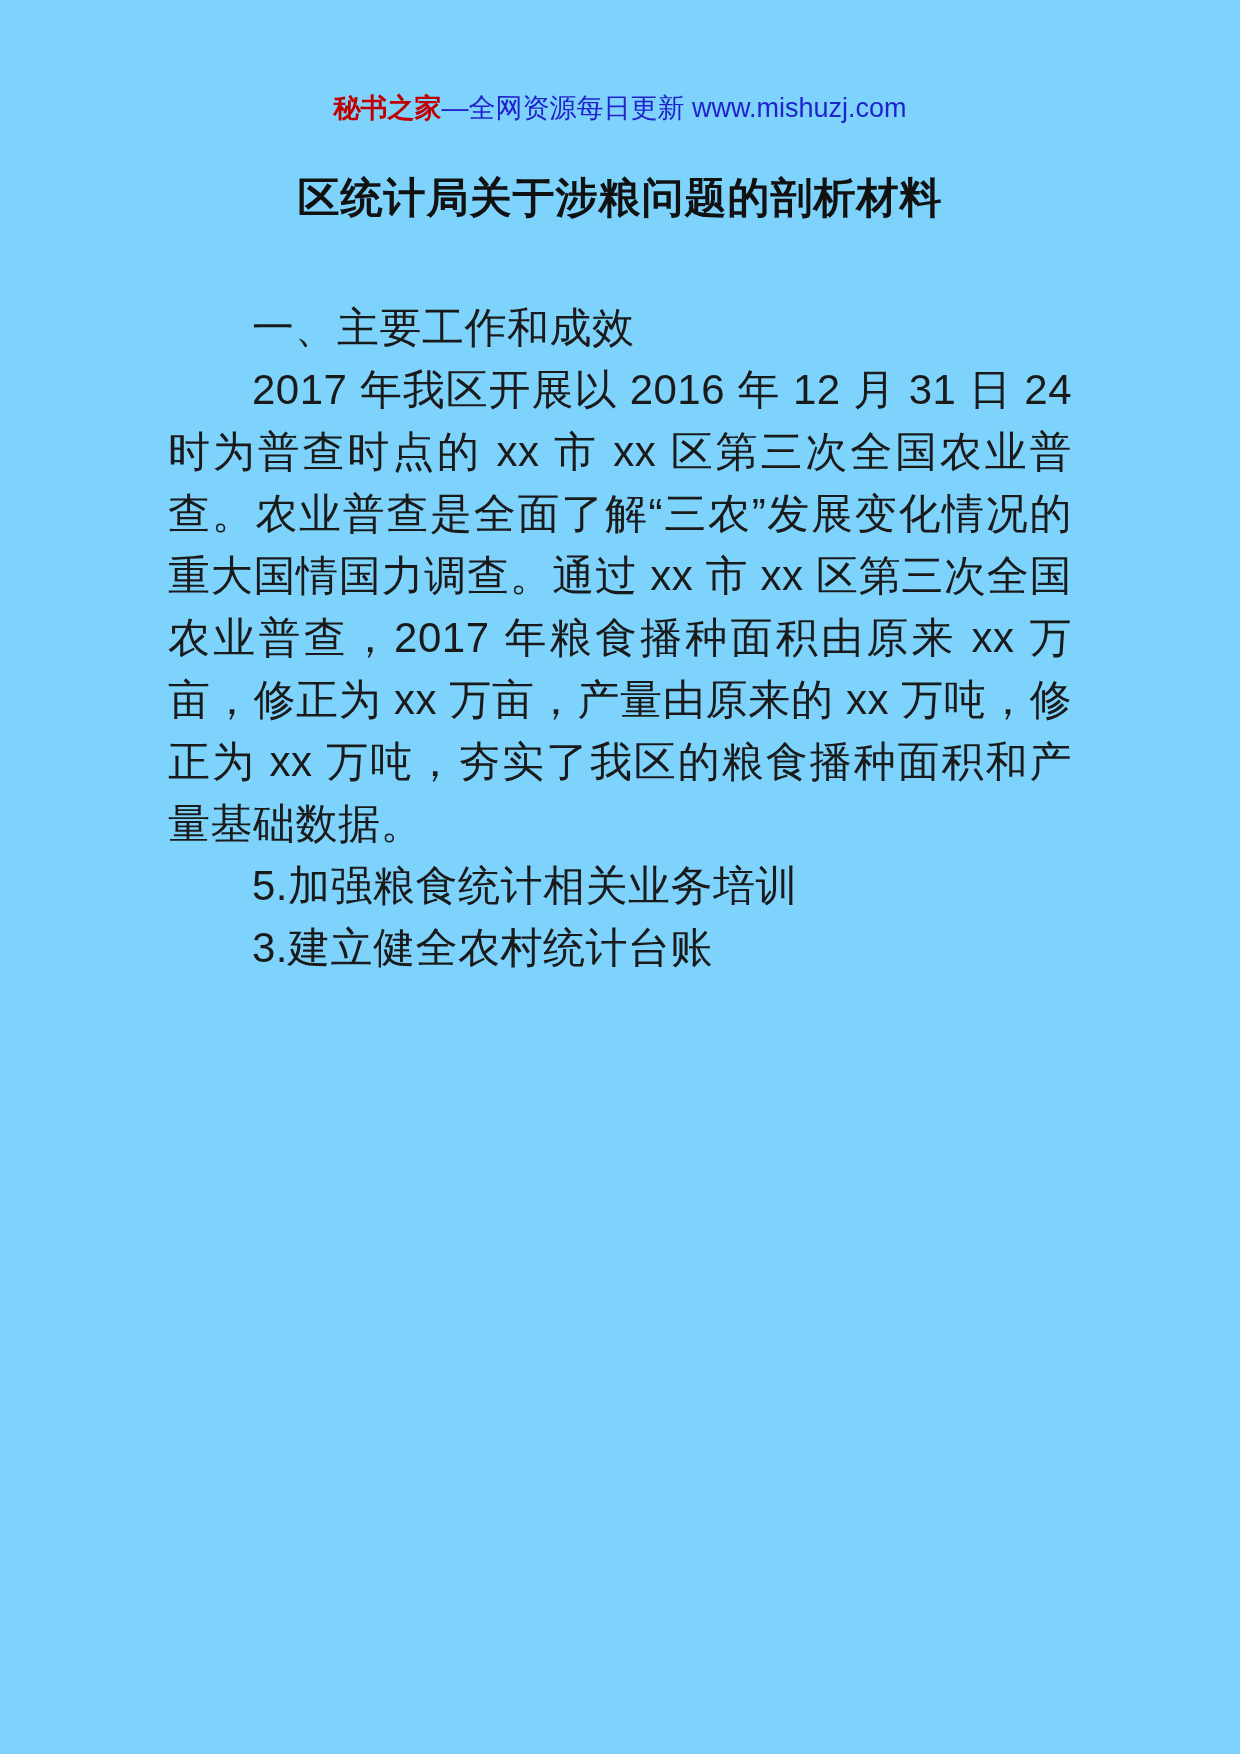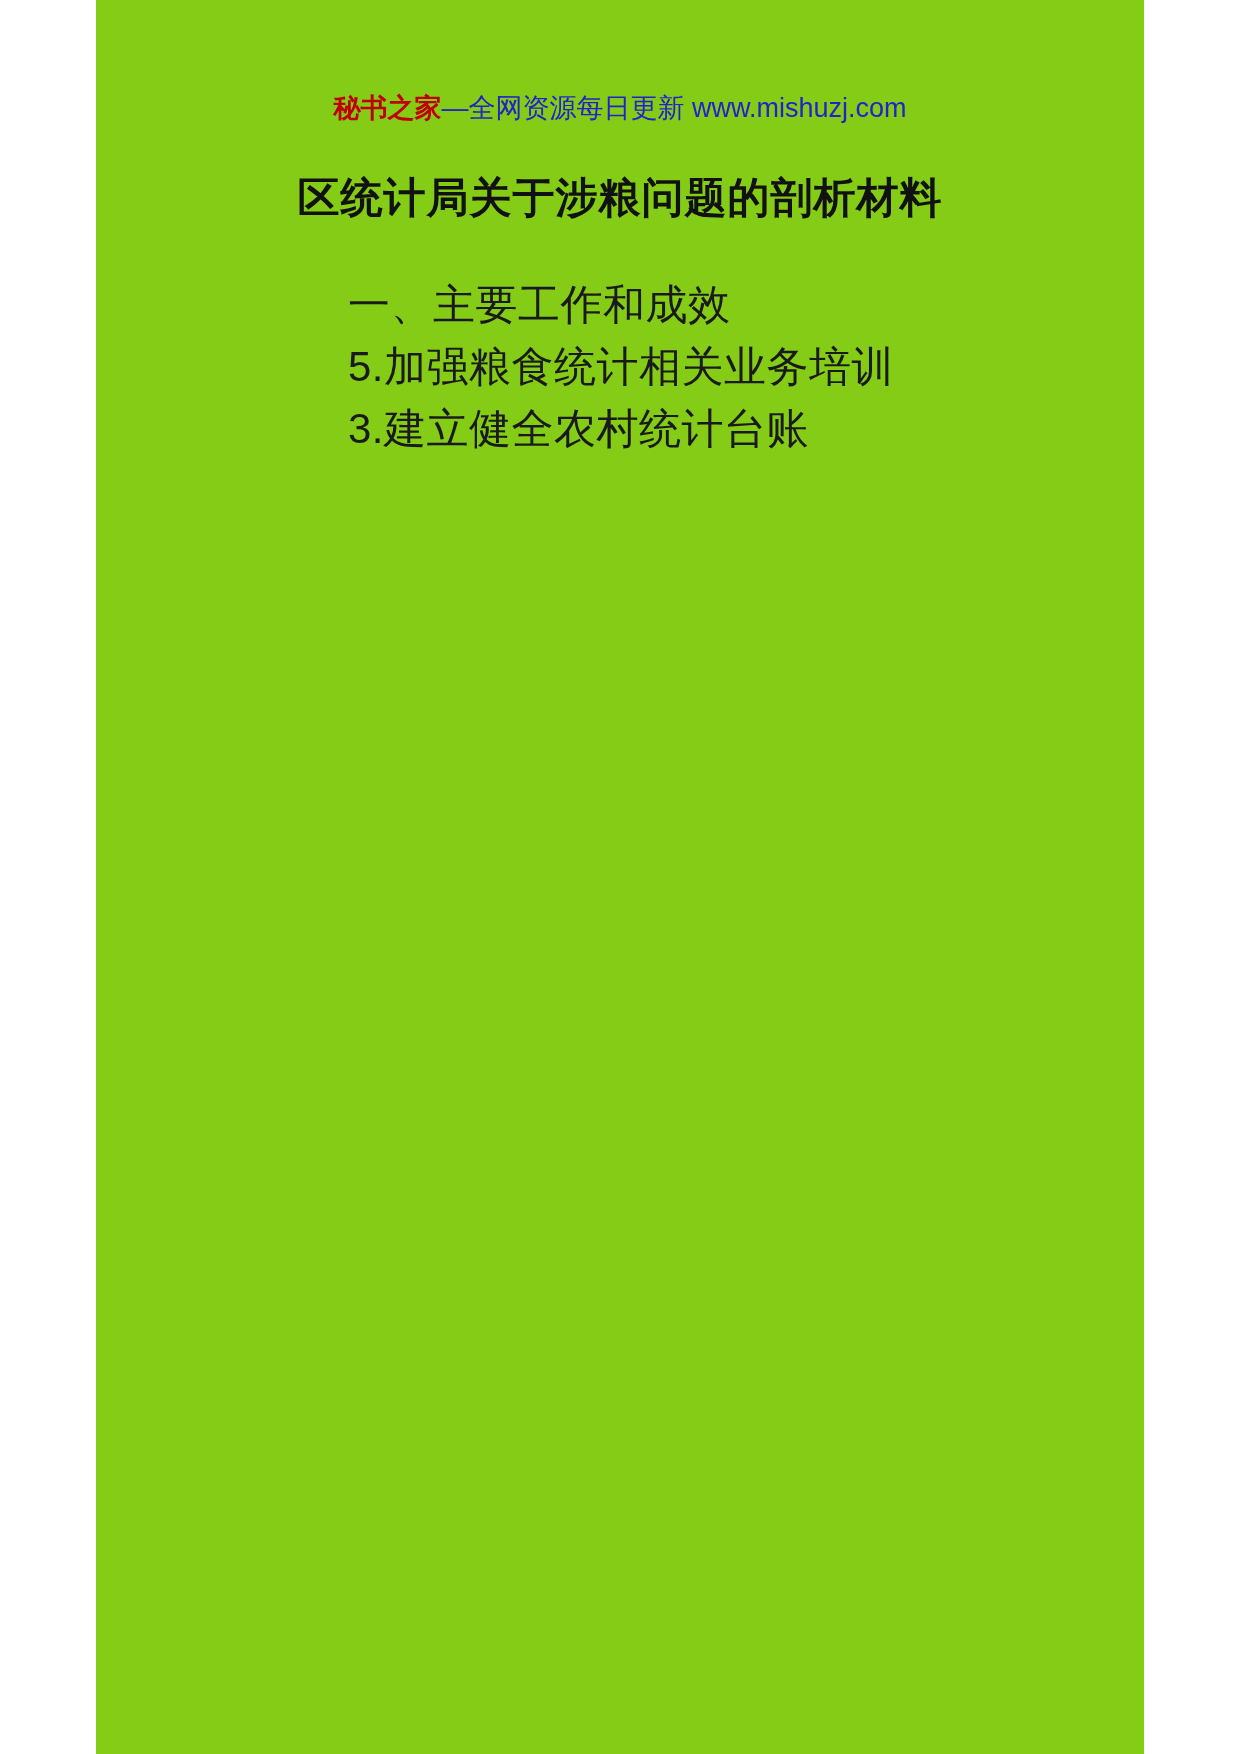--- a/index.html
+++ b/index.html
@@ -2,24 +2,24 @@
 <html><head>
 <meta charset="utf-8">
 <style>
   * { margin: 0; padding: 0; box-sizing: border-box; }
   html, body {
     background: #ffffff;
     font-family: "Liberation Sans", "DejaVu Sans", sans-serif;
   }
   .page {
     position: relative;
-    width: 1048px;
+    width: 1240px;
     height: 1754px;
     margin: 0 auto;
-    background: #84cc16;
+    background: #7dd3fc;
     padding: 88px 168px 0 168px;
     overflow: hidden;
   }
   .site-header {
     text-align: center;
     font-size: 27px;
     line-height: 40px;
     margin-bottom: 42px;
     white-space: nowrap;
   }
@@ -33,21 +33,21 @@
   .site-url {
     color: #2222cc;
     text-decoration: none;
   }
   .doc-title {
     text-align: center;
     font-size: 42px;
     font-weight: bold;
     color: #111111;
     letter-spacing: 1px;
-    margin-bottom: 48px;
+    margin-bottom: 71px;
   }
   .body-text p {
     font-size: 42px;
     line-height: 62px;
     color: #1a1a1a;
     text-align: justify;
     text-indent: 2em;
     letter-spacing: 0.5px;
   }
 </style>
@@ -57,17 +57,18 @@
 <div class="page">
 
   <div class="site-header">
     <span class="site-name">秘书之家</span><span class="site-tagline">—全网资源每日更新 </span><a class="site-url" href="#">www.mishuzj.com</a>
   </div>
 
   <h1 class="doc-title">区统计局关于涉粮问题的剖析材料</h1>
 
   <div class="body-text">
     <p>一、主要工作和成效</p>
+    <p>2017 年我区开展以 2016 年 12 月 31 日 24 时为普查时点的 xx 市 xx 区第三次全国农业普查。农业普查是全面了解“三农”发展变化情况的重大国情国力调查。通过 xx 市 xx 区第三次全国农业普查，2017 年粮食播种面积由原来 xx 万亩，修正为 xx 万亩，产量由原来的 xx 万吨，修正为 xx 万吨，夯实了我区的粮食播种面积和产量基础数据。</p>
     <p>5.加强粮食统计相关业务培训</p>
     <p>3.建立健全农村统计台账</p>
   </div>
 
 </div>
 
 </body></html>

